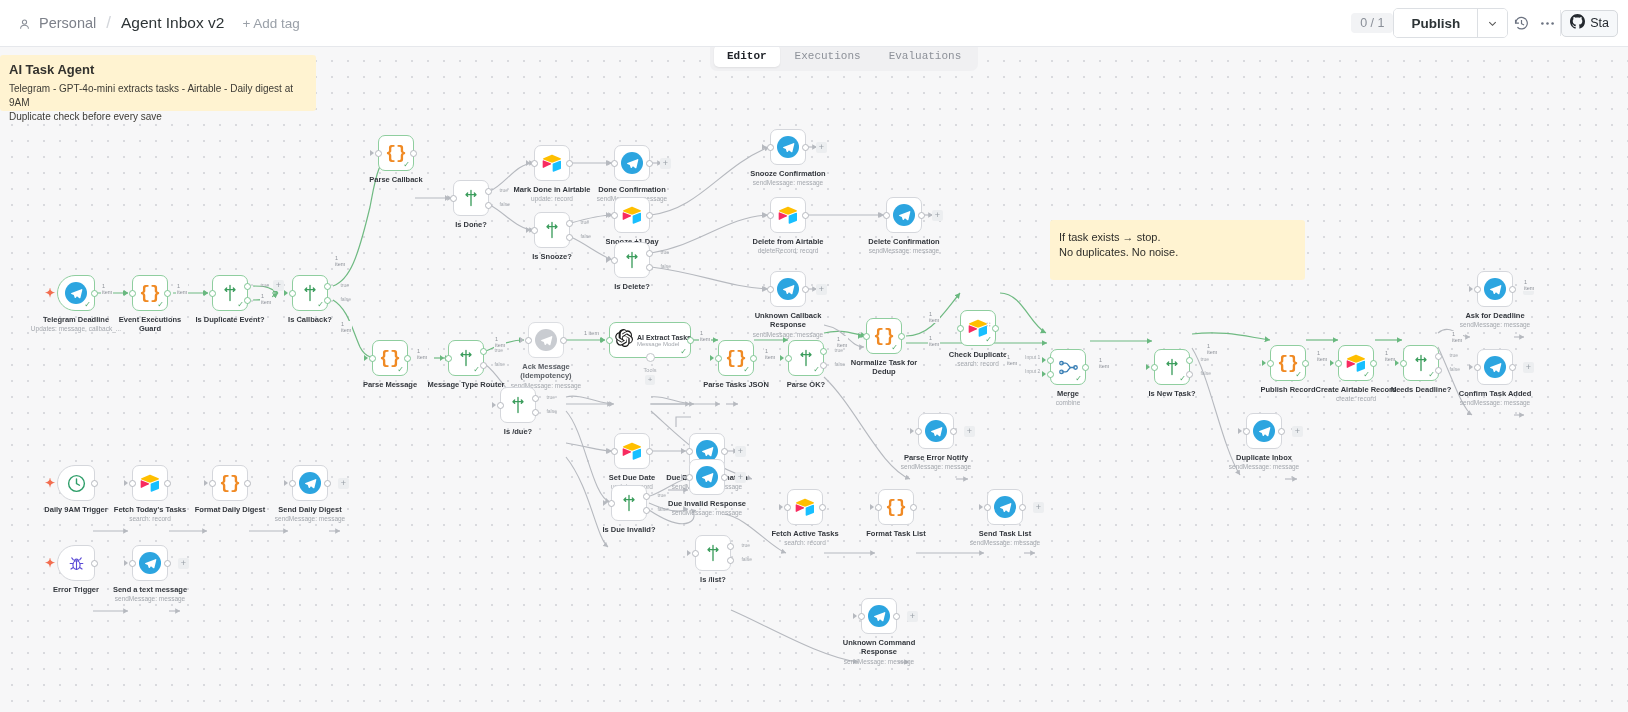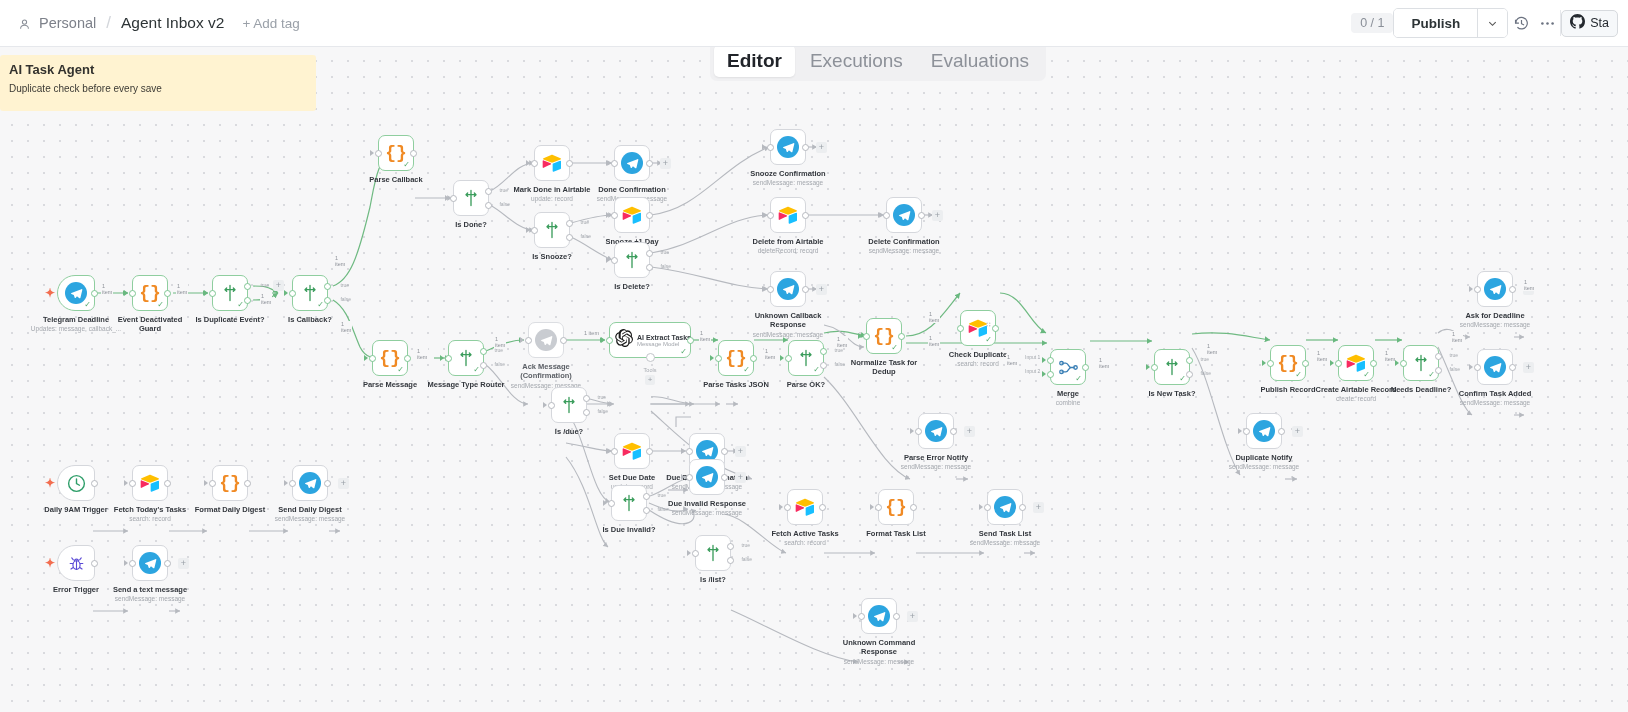--- a/index.html
+++ b/index.html
@@ -29,21 +29,21 @@
   .publish-caret { width:30px; display:flex; align-items:center; justify-content:center; border-left:1px solid #dcdfe3; background:#fff; cursor:pointer; color:#555; font-size:11px; }
   .icon-btn { width:26px; height:26px; display:flex; align-items:center; justify-content:center; color:#6b7280; cursor:pointer; }
   .vdiv { width:1px; height:26px; background:#e6e8ec; }
   .gh-btn { display:flex; align-items:center; gap:5px; border:1px solid #d7dade; background:#f6f8fa; border-radius:5px; height:27px; padding:0 8px; font-size:12.5px; color:#24292f; cursor:pointer; }
 
   
   #tabbar {
     position:absolute; left:710px; top:41px; z-index:35;
     background:#f0f0f2; border-radius:7px; padding:4px; display:flex; gap:2px;
   }
-  .tab { padding:5px 13px; border-radius:5px; font-size:19px; color:#8d9199; cursor:pointer; white-space:nowrap; }
+  .tab { padding:5px 13px; border-radius:5px; font-size:11px; color:#8d9199; cursor:pointer; white-space:nowrap;font-family:Liberation Mono, monospace; }
   .tab.active { background:#fff; color:#21242a; font-weight:bold; box-shadow:0 1px 2px rgba(0,0,0,.07); }
 
   
   #canvas {
     position:absolute; left:0; top:47px; width:1628px; height:665px;
     background-color:#f7f7f8;
     background-image:radial-gradient(#d9dade 1px, transparent 1px);
     background-size:16px 16px; background-position:4px 6px;
     overflow:hidden;
     padding-left:36px;
@@ -255,21 +255,26 @@
       <path d="M566 410 C590 440 596 490 608 500"></path>
     </g>
 
     <g fill="none" stroke="#b6b9bf" stroke-width="1.1">
       <path d="M691 370 L676 370 L676 380"></path>
     </g>
   </svg>
 
   <div class="sticky" style="left:0; top:8px; width:316px; height:56px;">
     <div class="st-title">AI Task Agent</div>
+    <div class="st-line">Telegram - GPT-4o-mini extracts tasks - Airtable - Daily digest at 9AM</div>
     <div class="st-line">Duplicate check before every save</div>
+  </div>
+  <div class="sticky sticky2" style="left:1050px; top:173px; width:255px; height:60px; padding-top:10px;">
+    <div class="st-line">If task exists → stop.</div>
+    <div class="st-line">No duplicates. No noise.</div>
   </div>
 
   <div class="node trigger ok" style="left:57px; top:228px;">
     <span class="star" style="left:-12px; top:11px;">✦</span>
     <div class="nbox">
       <span class="tg">
           <svg viewBox="0 0 24 24">
             <path fill="#fff" d="M21 4 2.6 11.2c-.9.35-.88 1.63.03 1.95l4.4 1.55 1.7 5.1c.25.75 1.2.92 1.7.32l2.4-2.85 4.5 3.3c.72.53 1.74.14 1.92-.74L22.8 5.2c.18-.9-.72-1.6-1.8-1.2z"></path>
           </svg>
         </span>
@@ -282,21 +287,21 @@
   </div>
 
   <div class="node ok" style="left:132px; top:228px;">
     <div class="nbox">
       <span class="code">{}</span>
       <span class="tick">✓</span>
       <span class="tri-in ok"></span>
       <span class="port ok inp"></span>
       <span class="port ok outp"></span>
     </div>
-    <div class="nlabel two">Event Deactivated</div>
+    <div class="nlabel two">Event Executions</div>
     <div class="nlabel two" style="top:49px;">Guard</div>
     <span class="itemlab" style="left:44px; top:8px;">1 item</span>
   </div>
 
   <div class="node ok" style="left:212px; top:228px;">
     <div class="nbox">
       <span class="switch-ic"><svg viewBox="0 0 24 24">
             <path d="M12 3v18M6 8h12M6 8l2-2M6 8l2 2M18 8l-2-2M18 8l-2 2" stroke="#3b9d5c" stroke-width="1.6" fill="none" stroke-linecap="round"></path>
           </svg></span>
       <span class="tick">✓</span>
@@ -535,21 +540,21 @@
       <span class="tg">
           <svg viewBox="0 0 24 24">
             <path fill="#fff" d="M21 4 2.6 11.2c-.9.35-.88 1.63.03 1.95l4.4 1.55 1.7 5.1c.25.75 1.2.92 1.7.32l2.4-2.85 4.5 3.3c.72.53 1.74.14 1.92-.74L22.8 5.2c.18-.9-.72-1.6-1.8-1.2z"></path>
           </svg>
         </span>
       <span class="tri-in"></span>
       <span class="port inp"></span>
       <span class="port outp"></span>
     </div>
     <div class="nlabel">Ack Message</div>
-    <div class="nlabel" style="top:49px;">(Confirmation)</div>
+    <div class="nlabel" style="top:49px;">(Idempotency)</div>
     <div class="nsub low">sendMessage: message</div>
   </div>
 
   <div class="node ai ok" style="left:609px; top:275px;">
     <div class="nbox">
       <span class="oai">
         <svg viewBox="0 0 24 24" width="18" height="18">
             <path fill="#1a1a1a" d="M22.3 9.8a6 6 0 0 0-.5-4.9 6 6 0 0 0-6.5-2.9A6 6 0 0 0 5.1 4.4 6 6 0 0 0 1.2 7.3a6 6 0 0 0 .7 7 6 6 0 0 0 .5 4.9 6 6 0 0 0 6.5 2.9 6 6 0 0 0 10.2-2.4 6 6 0 0 0 4-2.9 6 6 0 0 0-.8-7zm-9 12.5a4.5 4.5 0 0 1-2.9-1l.14-.08 4.8-2.8a.78.78 0 0 0 .4-.68v-6.8l2 1.2v5.6a4.5 4.5 0 0 1-4.4 4.5zM3.8 18a4.4 4.4 0 0 1-.5-3l.14.08 4.8 2.8c.24.14.54.14.79 0l5.9-3.4v2.35l-4.9 2.8A4.5 4.5 0 0 1 3.8 18zM2.6 8.1a4.5 4.5 0 0 1 2.3-2v5.7c0 .28.15.54.4.68l5.8 3.35-2 1.17-4.85-2.8a4.5 4.5 0 0 1-1.65-6.1zm16.7 3.9-5.9-3.4 2-1.16 4.85 2.8a4.5 4.5 0 0 1-.68 8.1V12.7a.78.78 0 0 0-.4-.68zm2-3-.14-.08-4.8-2.8a.78.78 0 0 0-.79 0l-5.9 3.4V7.2l4.85-2.8a4.5 4.5 0 0 1 6.7 4.7zM9.6 13.1l-2-1.2V6.3a4.5 4.5 0 0 1 7.4-3.45l-.14.08-4.8 2.8a.78.78 0 0 0-.4.68zm1.1-2.35 2.6-1.5 2.6 1.5v3l-2.6 1.5-2.6-1.5z"></path>
           </svg>
       </span>
@@ -781,25 +786,25 @@
       <span class="tg">
           <svg viewBox="0 0 24 24">
             <path fill="#fff" d="M21 4 2.6 11.2c-.9.35-.88 1.63.03 1.95l4.4 1.55 1.7 5.1c.25.75 1.2.92 1.7.32l2.4-2.85 4.5 3.3c.72.53 1.74.14 1.92-.74L22.8 5.2c.18-.9-.72-1.6-1.8-1.2z"></path>
           </svg>
         </span>
       <span class="tri-in"></span>
       <span class="port inp"></span>
       <span class="port outp"></span>
       <span class="plus" style="right:-22px;">+</span>
     </div>
-    <div class="nlabel">Duplicate Notify</div>
-    <div class="nsub">sendMessage: message</div>
-  </div>
-
-  <div class="node" style="left:551px; top:340px;">
+    <div class="nlabel">Duplicate Inbox</div>
+    <div class="nsub">sendMessage: message</div>
+  </div>
+
+  <div class="node" style="left:500px; top:340px;">
     <div class="nbox">
       <span class="switch-ic"><svg viewBox="0 0 24 24">
             <path d="M12 3v18M6 8h12M6 8l2-2M6 8l2 2M18 8l-2-2M18 8l-2 2" stroke="#3b9d5c" stroke-width="1.6" fill="none" stroke-linecap="round"></path>
           </svg></span>
       <span class="tri-in"></span>
       <span class="port inp"></span>
       <span class="port o1"></span>
       <span class="port o2"></span>
       <span class="plabel" style="right:-20px; top:6px;">true</span>
       <span class="plabel" style="right:-22px; top:20px;">false</span>

